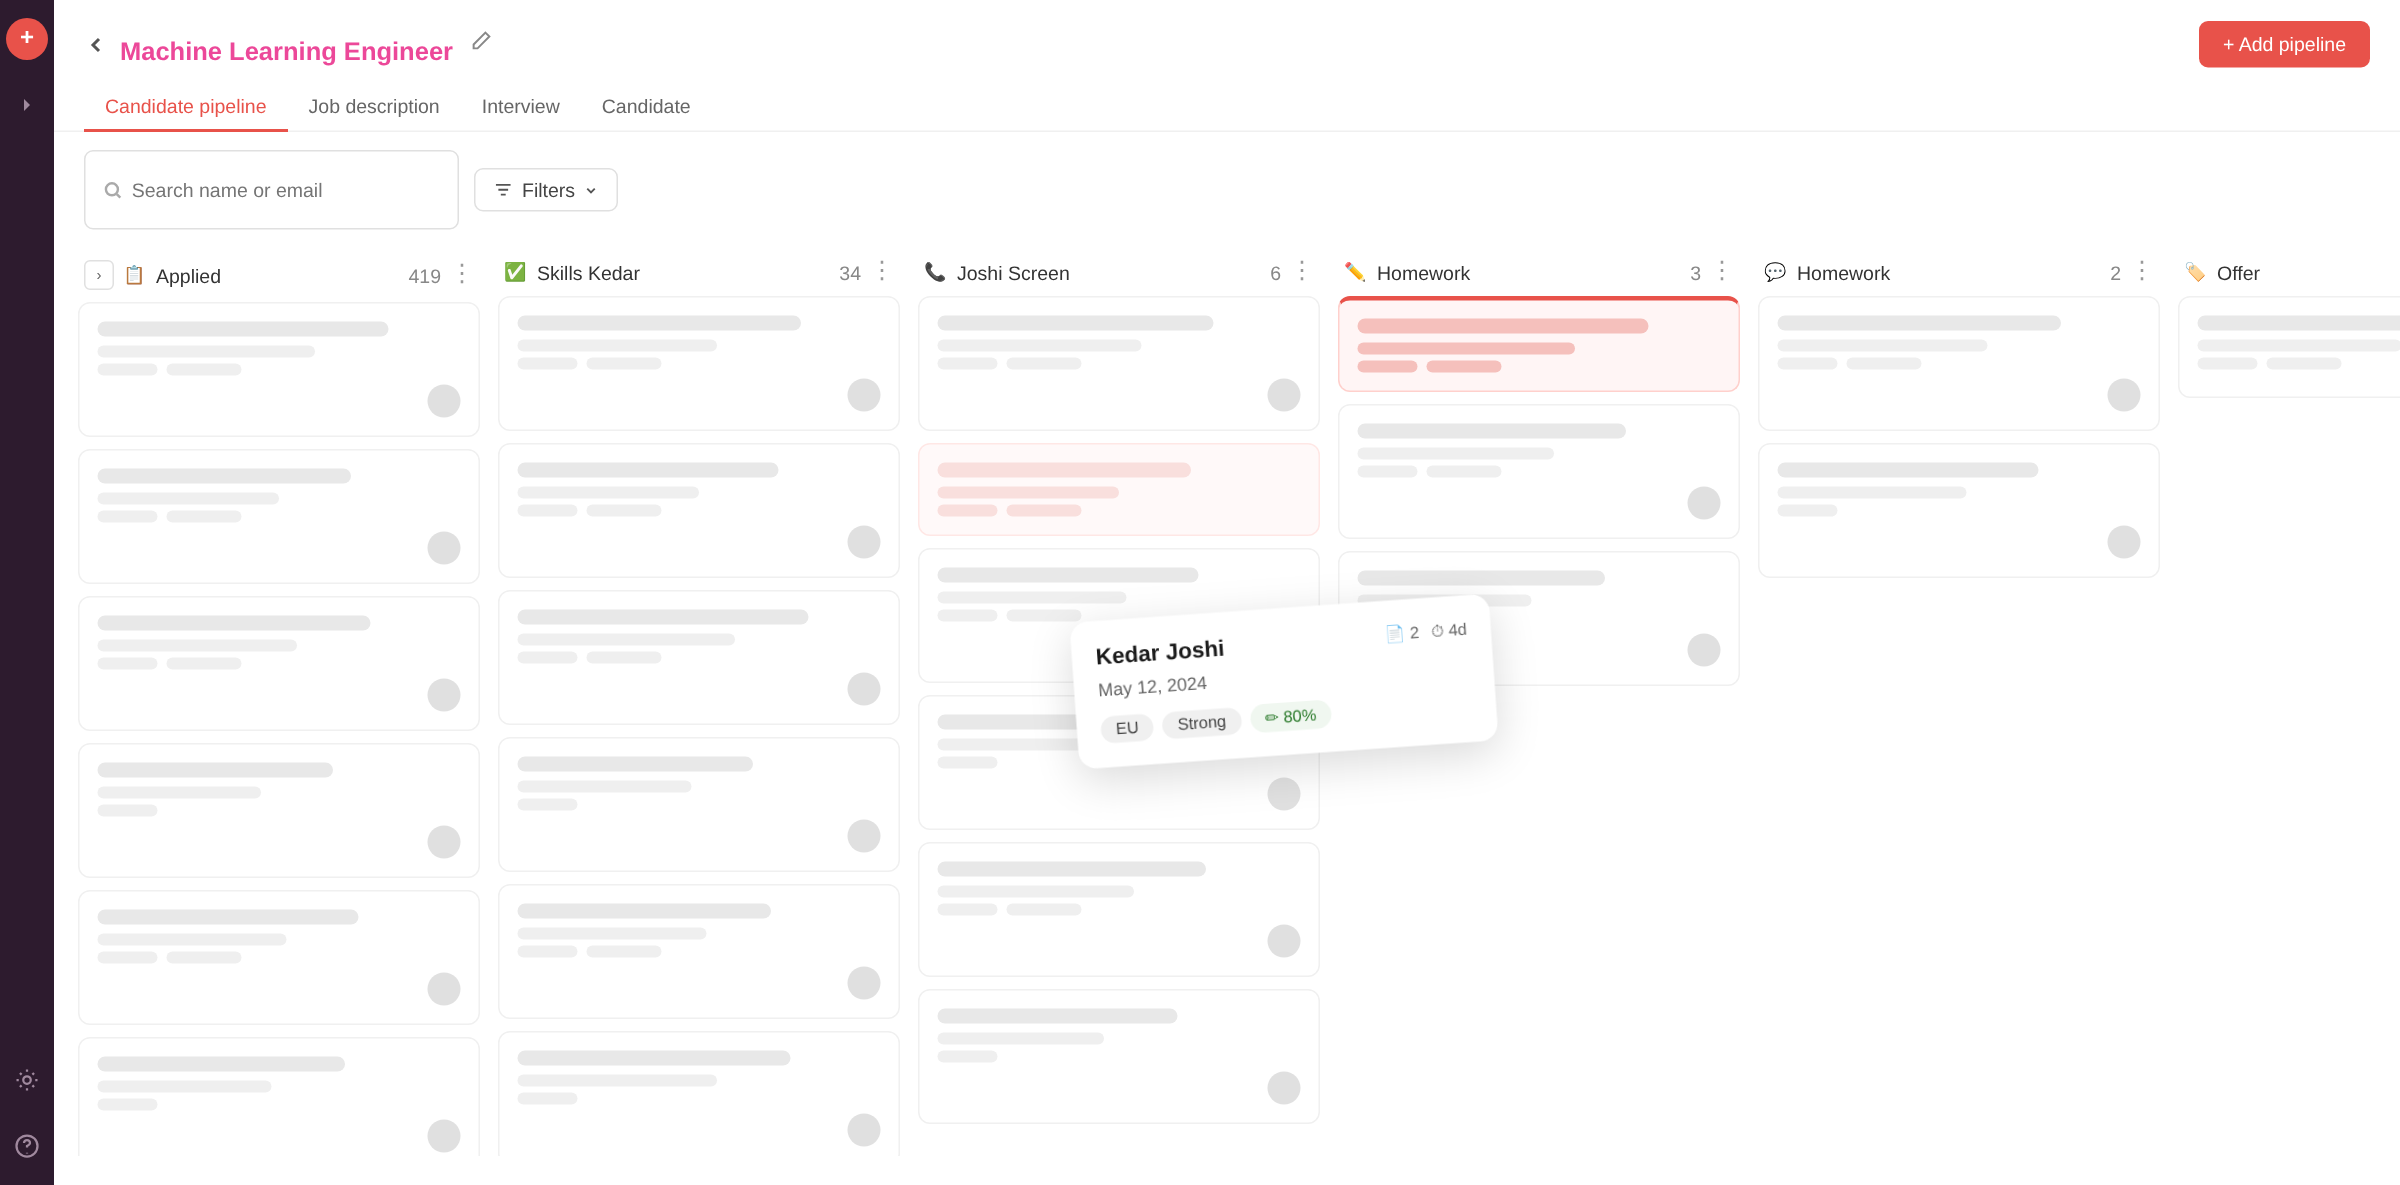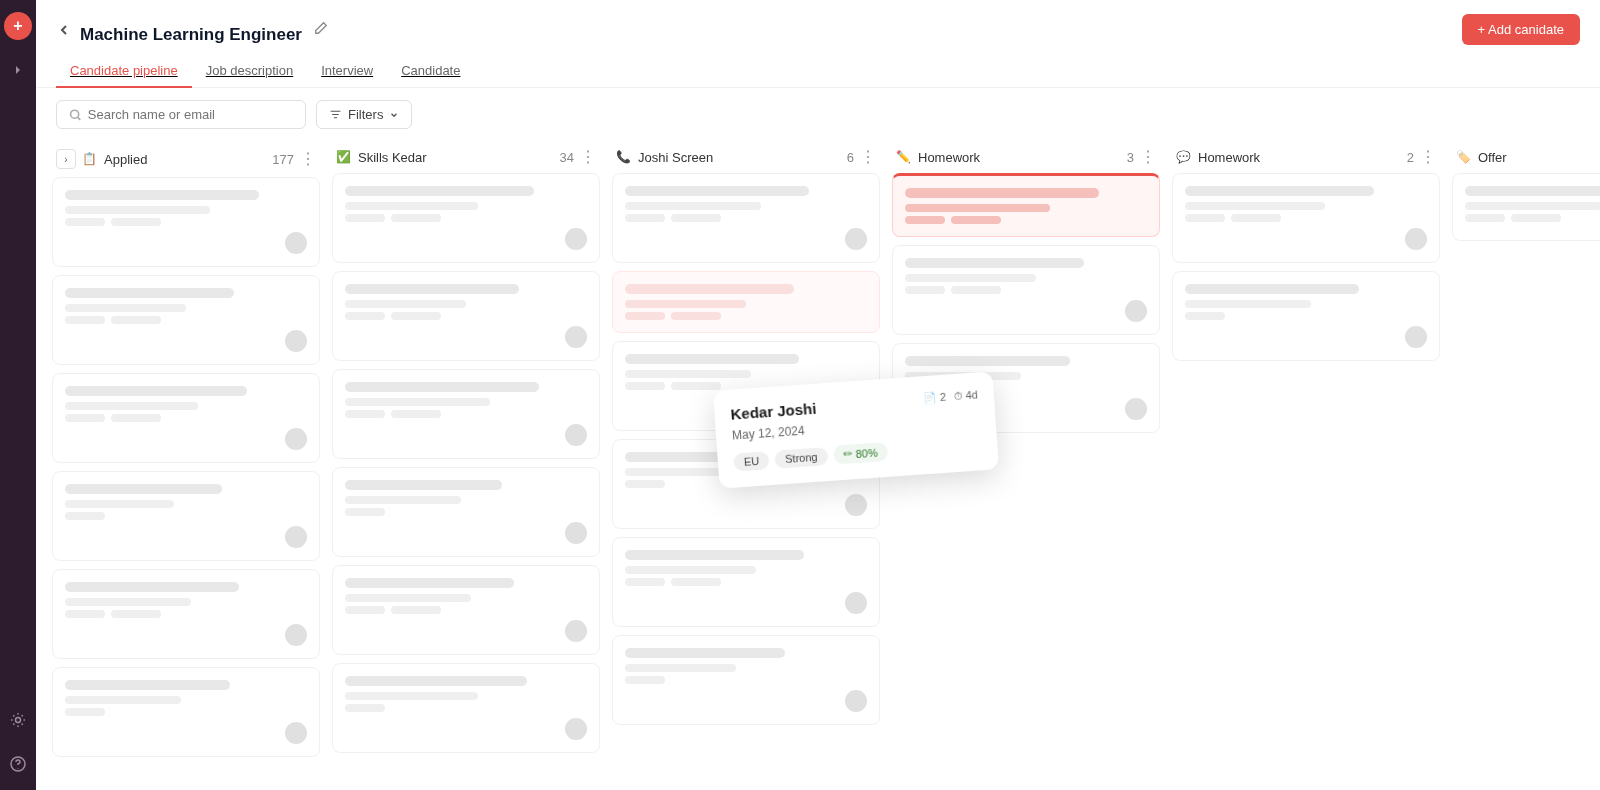--- a/index.html
+++ b/index.html
@@ -58,42 +58,41 @@
       gap: 8px;
     }
     .back-btn {
       color: #666;
       cursor: pointer;
       display: flex; align-items: center;
     }
     .page-title {
       font-size: 17px;
       font-weight: 600;
-      color: #0f172a;
+      color: #ec4899;
       margin-top: 10px;
     }
     .edit-icon { color: #888; cursor: pointer; margin-left: 4px; }
 
     .add-candidate-btn {
       background: #e8524a;
       color: white;
       border: none;
       border-radius: 6px;
       padding: 8px 16px;
       font-size: 13px;
       font-weight: 500;
       cursor: pointer;
       display: flex; align-items: center; gap: 6px;
     }
 
     
     .tabs {
       display: flex;
       gap: 0;
-      text-decoration: underline;
     }
     .tab {
       padding: 8px 14px;
       font-size: 13px;
       color: #666;
       cursor: pointer;
       border-bottom: 2px solid transparent;
       margin-bottom: -1px;
     }
     .tab.active {
@@ -108,21 +107,21 @@
       align-items: center;
       gap: 10px;
       padding: 12px 20px;
     }
     .search-box {
       display: flex;
       align-items: center;
       gap: 6px;
       border: 1px solid #e0e0e0;
       border-radius: 6px;
-      padding: 6px 12px;
+      padding: 18px 12px;
       width: 250px;
       background: #fff;
     }
     .search-box input {
       border: none;
       outline: none;
       font-size: 13px;
       color: #999;
       width: 100%;
     }
@@ -333,21 +332,21 @@
               <path d="M10 4L6 8l4 4"></path>
             </svg>
         </div>
         <span class="page-title">Machine Learning Engineer</span>
         <span class="edit-icon">
           <svg width="14" height="14" viewBox="0 0 16 16" fill="none" stroke="#888" stroke-width="1.5">
               <path d="M11 2l3 3-9 9H2v-3L11 2z"></path>
             </svg>
         </span>
       </div>
-      <button class="add-candidate-btn">+ Add canidate</button>
+      <button class="add-candidate-btn">+ Add pipeline</button>
     </div>
     <div class="tabs">
       <div class="tab active">Candidate pipeline</div>
       <div class="tab">Job description</div>
       <div class="tab">Interview</div>
       <div class="tab">Candidate</div>
     </div>
   </div>
 
   <div class="toolbar">
@@ -369,21 +368,21 @@
     </button>
   </div>
 
   <div class="kanban">
 
     <div class="column">
       <div class="column-header">
         <div class="collapse-btn">›</div>
         <span class="col-icon icon-applied">📋</span>
         <span class="col-title">Applied</span>
-        <span class="col-count">177</span>
+        <span class="col-count">419</span>
         <span class="col-menu">⋮</span>
       </div>
       <div class="cards-container">
 
         <div class="card skeleton">
           <div class="card-row1" style="width:80%"></div>
           <div class="card-row2"></div>
           <div class="card-row3">
               <div class="card-tag"></div>
               <div class="card-tag2"></div>

